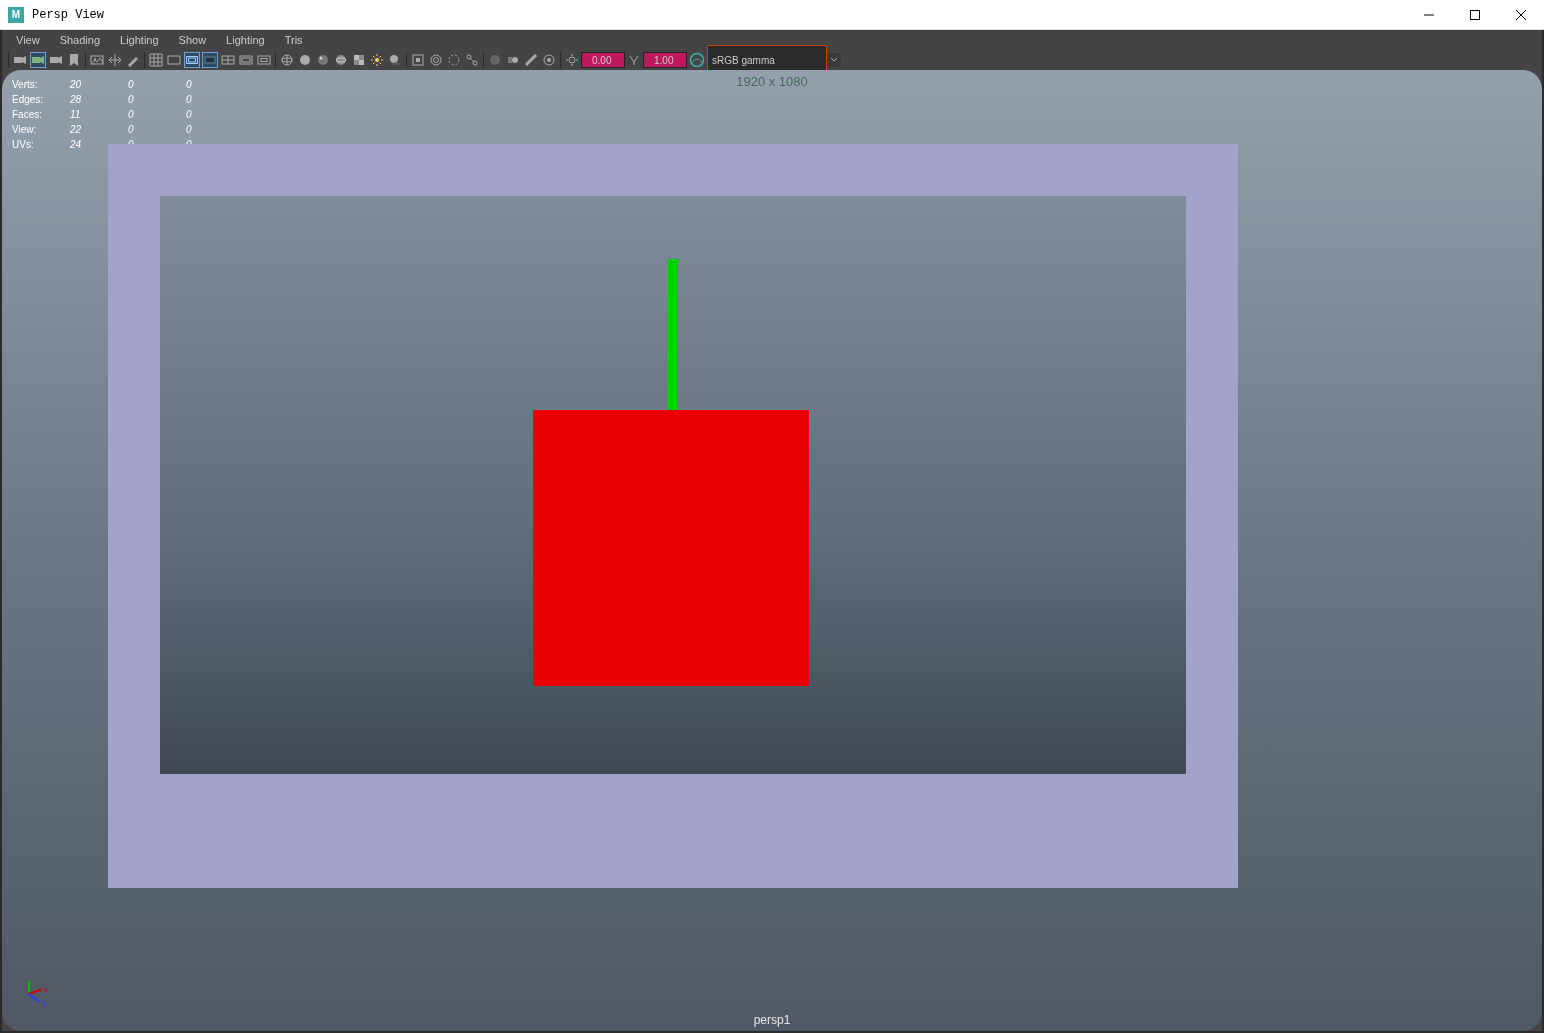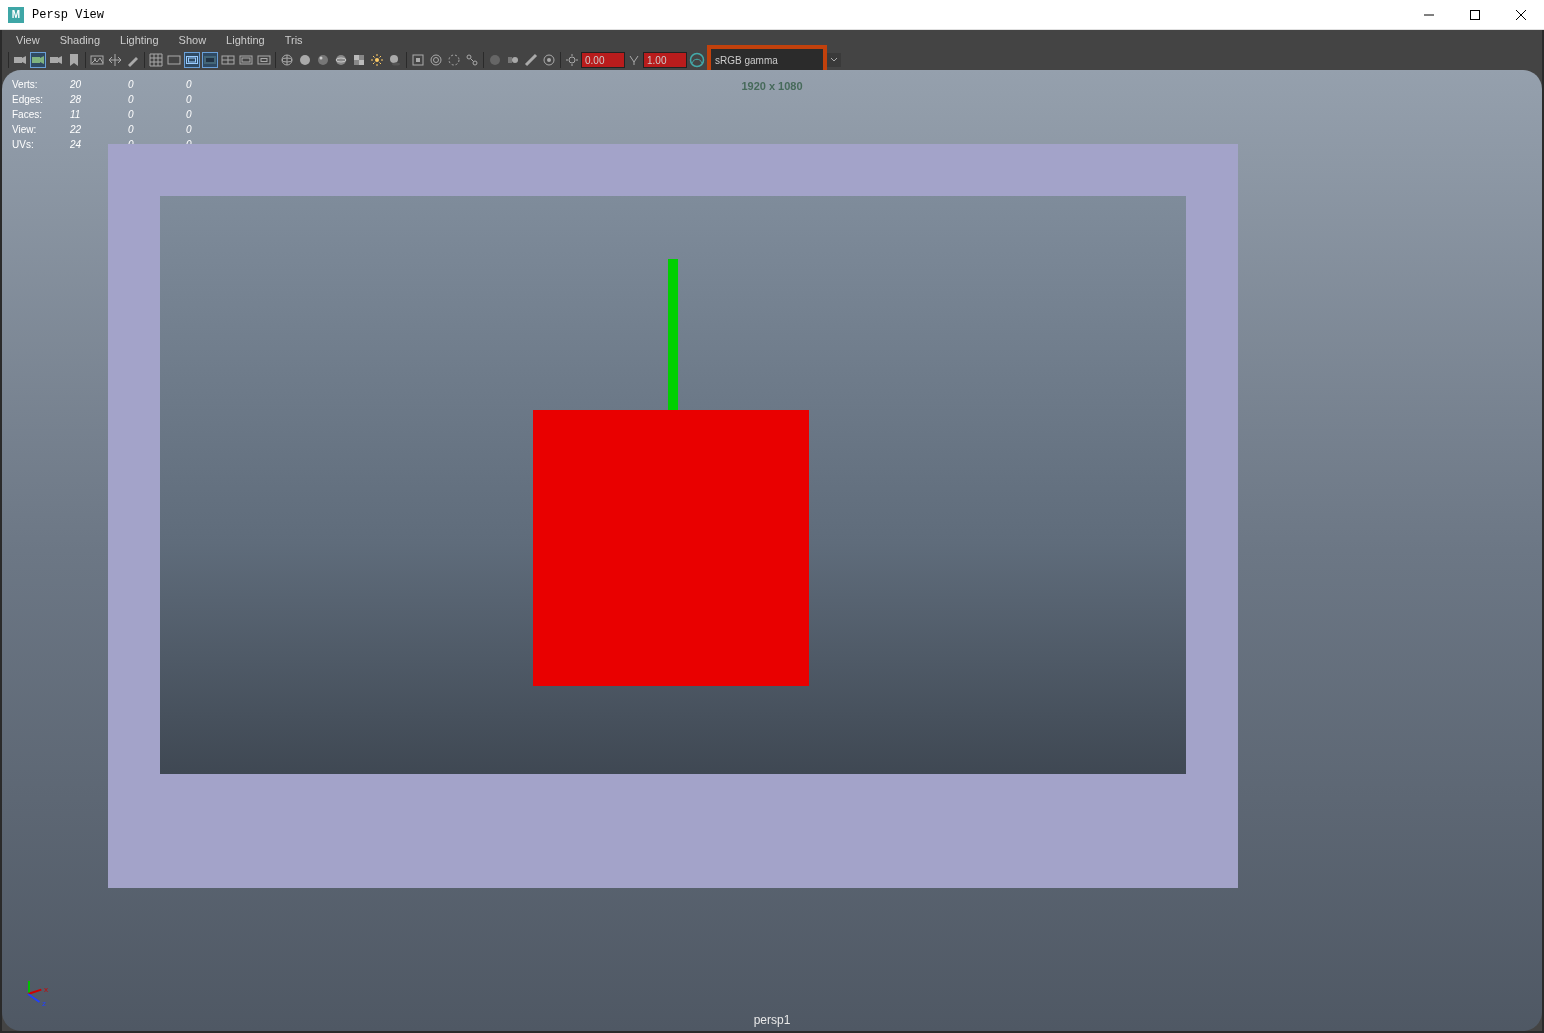--- a/index.html
+++ b/index.html
@@ -24,36 +24,36 @@
 
 .menubar { display:flex; align-items:center; height:20px; background:#444444; padding-left:4px; gap:0;}
 .menu-item { color:#ccc; font-size:11px; padding:2px 10px; cursor:default; }
 
 
 .toolbar { display:flex; align-items:center; height:20px; background:#444444; padding-left:4px; gap:0;}
 .tool-sep { width:1px; height:16px; background:#2a2a2a; margin:0 2px; }
 .tool-btn { width:16px; height:16px; display:flex; align-items:center; justify-content:center; margin:0 1px; border:1px solid transparent; }
 .tool-btn.active { border:1px solid #6aa0d8; background:#2f4a63; }
 .tool-btn svg { width:14px; height:14px; }
-.tool-input { width:44px; height:16px; background:#b91c1c; color:#ccc; border:1px solid #222; font-size:10px; padding:0 3px; }
-.tool-select { position:relative; width:120px; height:30px; background:#2b2b2b; color:#ccc; border:4px solid #c2410c; font-size:10px; padding:0 4px; display:flex; align-items:center; justify-content:space-between;}
+.tool-input { width:44px; height:16px; background:#be185d; color:#ccc; border:1px solid #222; font-size:10px; padding:0 10px; }
+.tool-select { position:relative; width:120px; height:30px; background:#2b2b2b; color:#ccc; border:1px solid #c2410c; font-size:10px; padding:0 4px; display:flex; align-items:center; justify-content:space-between;}
 .tool-select-arrow { width:14px; height:14px; background:#3a3a3a; display:flex;align-items:center;justify-content:center;}
 .gamma-icon { width:16px; height:16px; margin:0 2px; }
 
 
 .viewport-area { flex:1; position:relative; background: linear-gradient(to bottom, #95a0ad 0%, #6c7785 50%, #4f5864 100%); border-radius: 19px; }
 
 
 .hud { position:absolute; top:6px; left:8px; font-size:10px; color:#ffffff; }
 .hud table td { padding:1px 0; }
 .hud-label { width:56px; }
 .hud-col { width:56px; text-align:left;font-style:italic; }
 
 
-.res-text { position:absolute; top:10px; left:50%; transform:translateX(-50%); font-size:11px; color:#466a5a; font-weight:700;}
+.res-text { position:absolute; top:4px; left:50%; transform:translateX(-50%); font-size:13px; color:#466a5a; font-weight:400;}
 
 
 .safe-frame { position:absolute; left:106px; top:74px; width:1130px; height:744px; background:#a3a3c9; }
 .inner-gate { position:absolute; left:158px; top:126px; width:1026px; height:578px; background: linear-gradient(to bottom, #7f8c9b 0%, #5f6c7b 60%, #3f4853 100%); }
 
 
 .y-axis { position:absolute; left:666px; top:189px; width:10px; height:152px; background:#00d000; }
 .red-cube { position:absolute; left:531px; top:340px; width:276px; height:276px; background:#e90000; }
 
 

